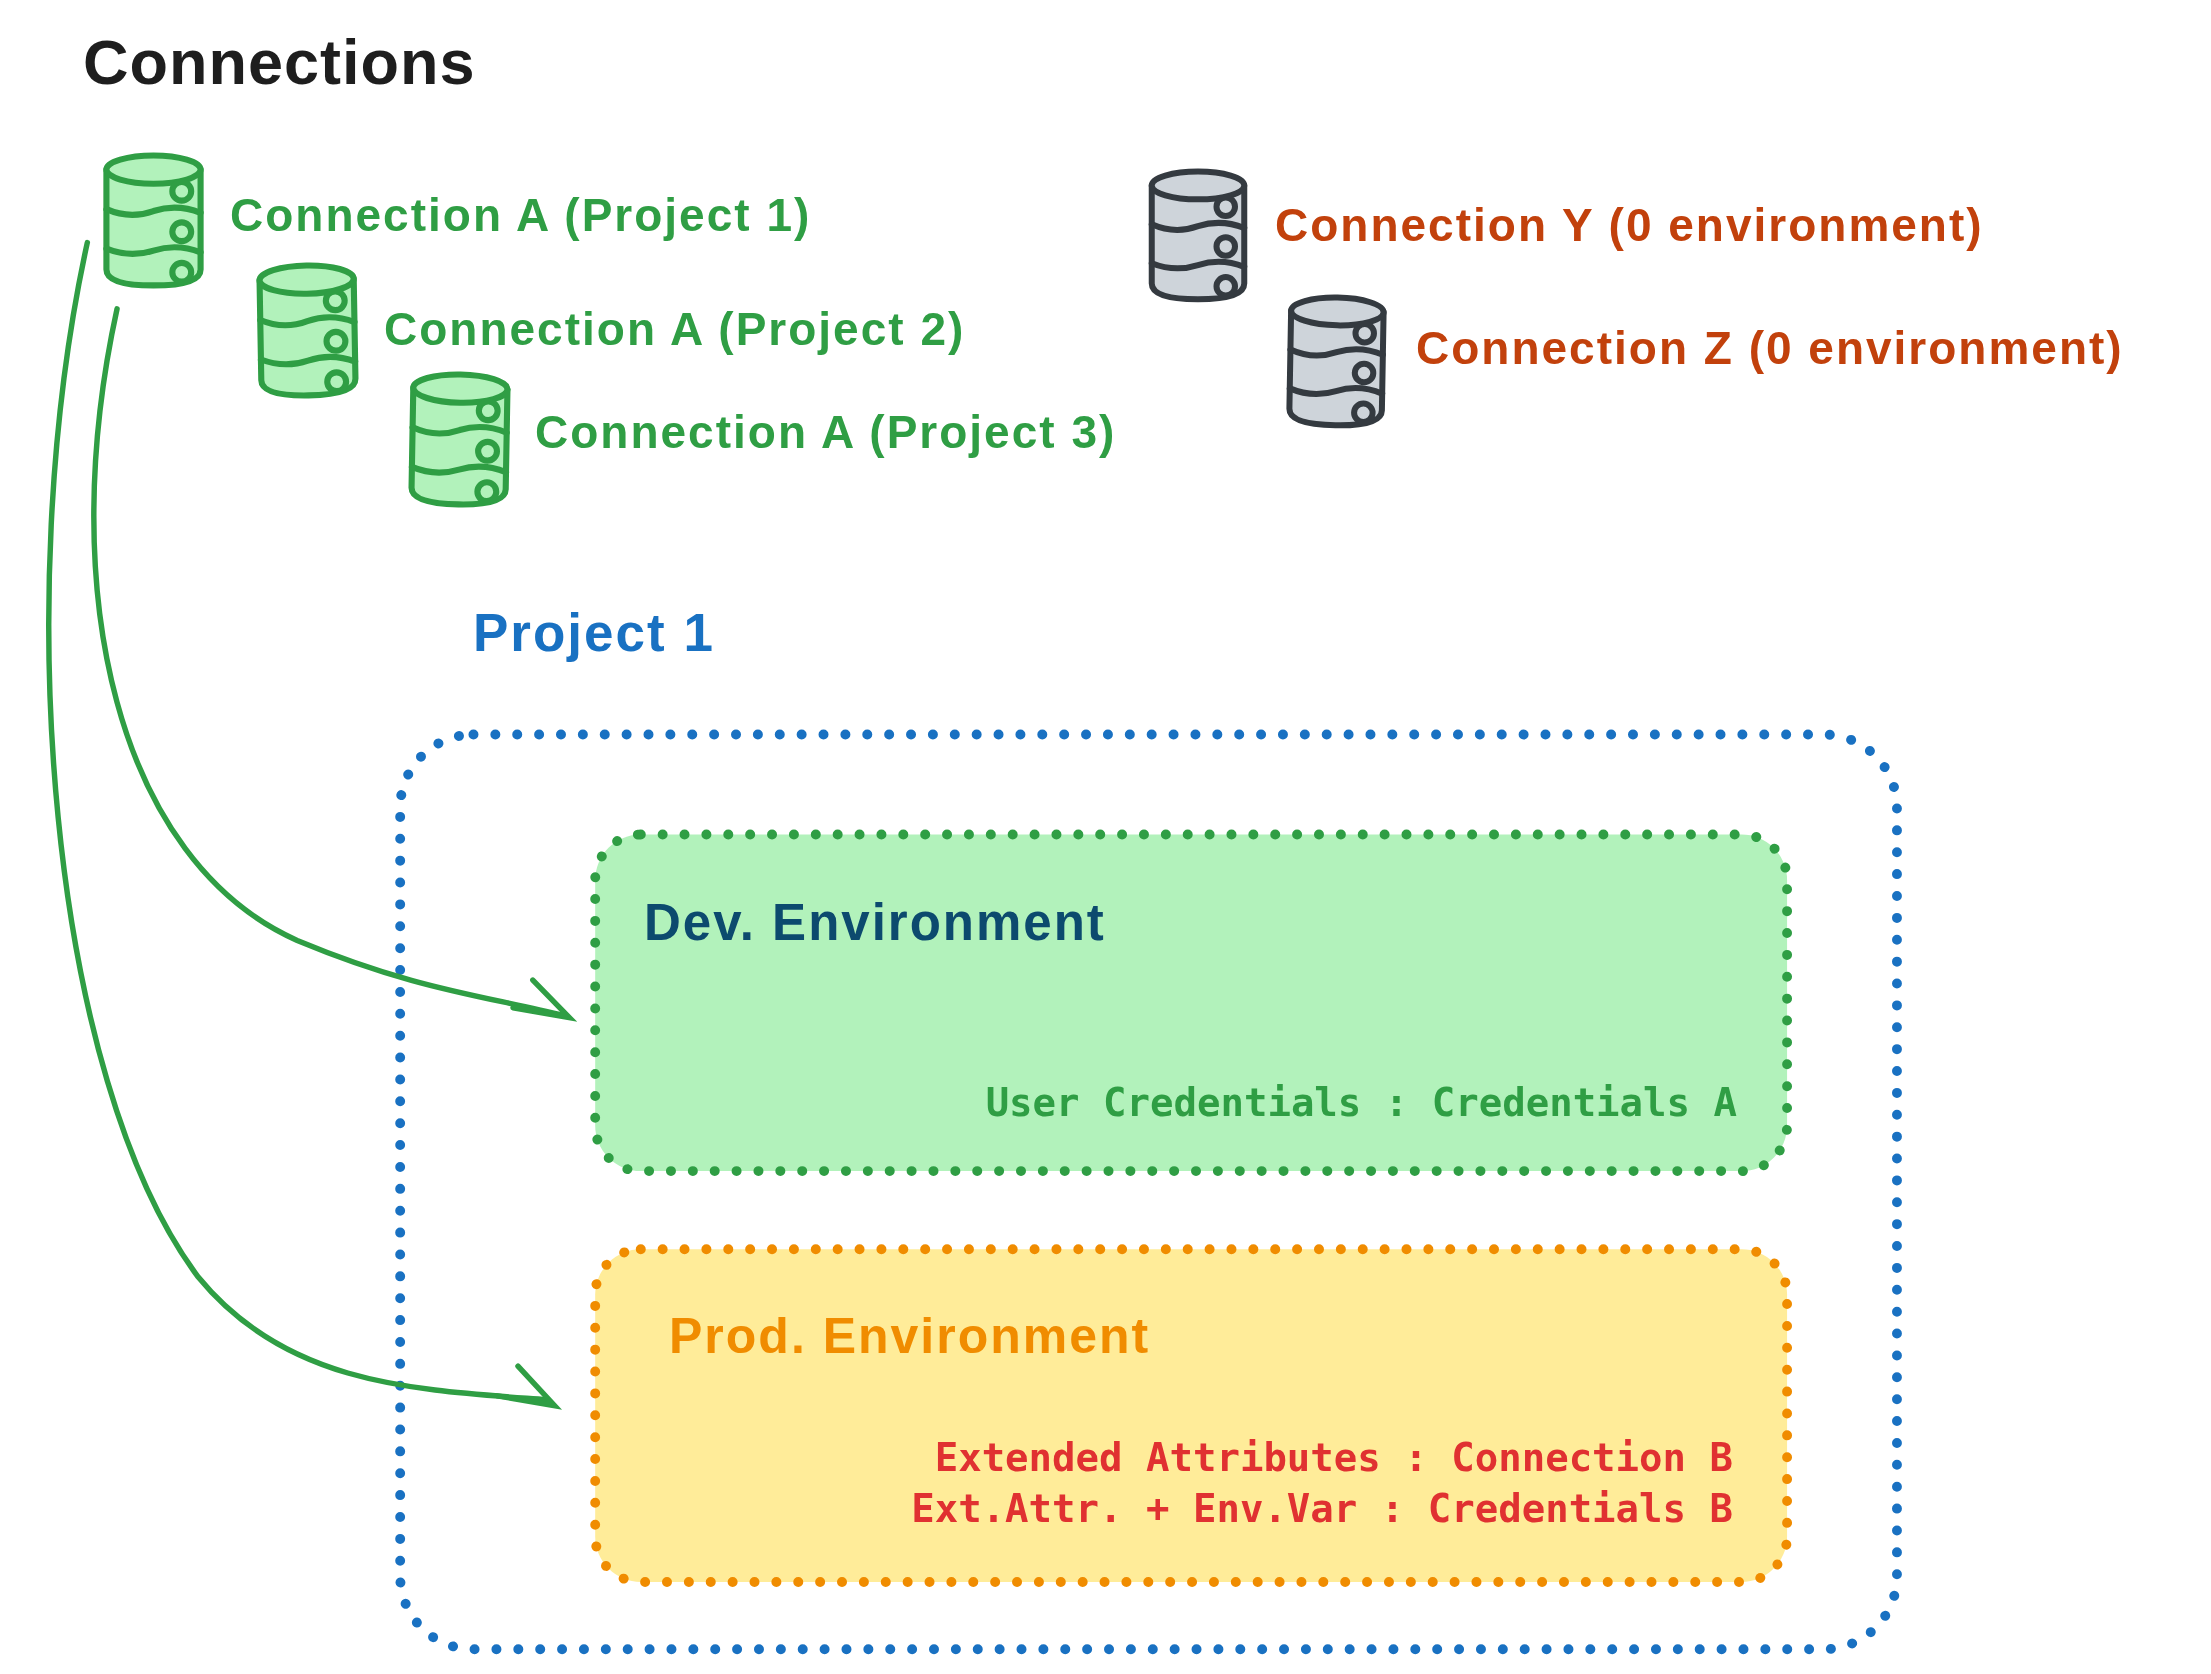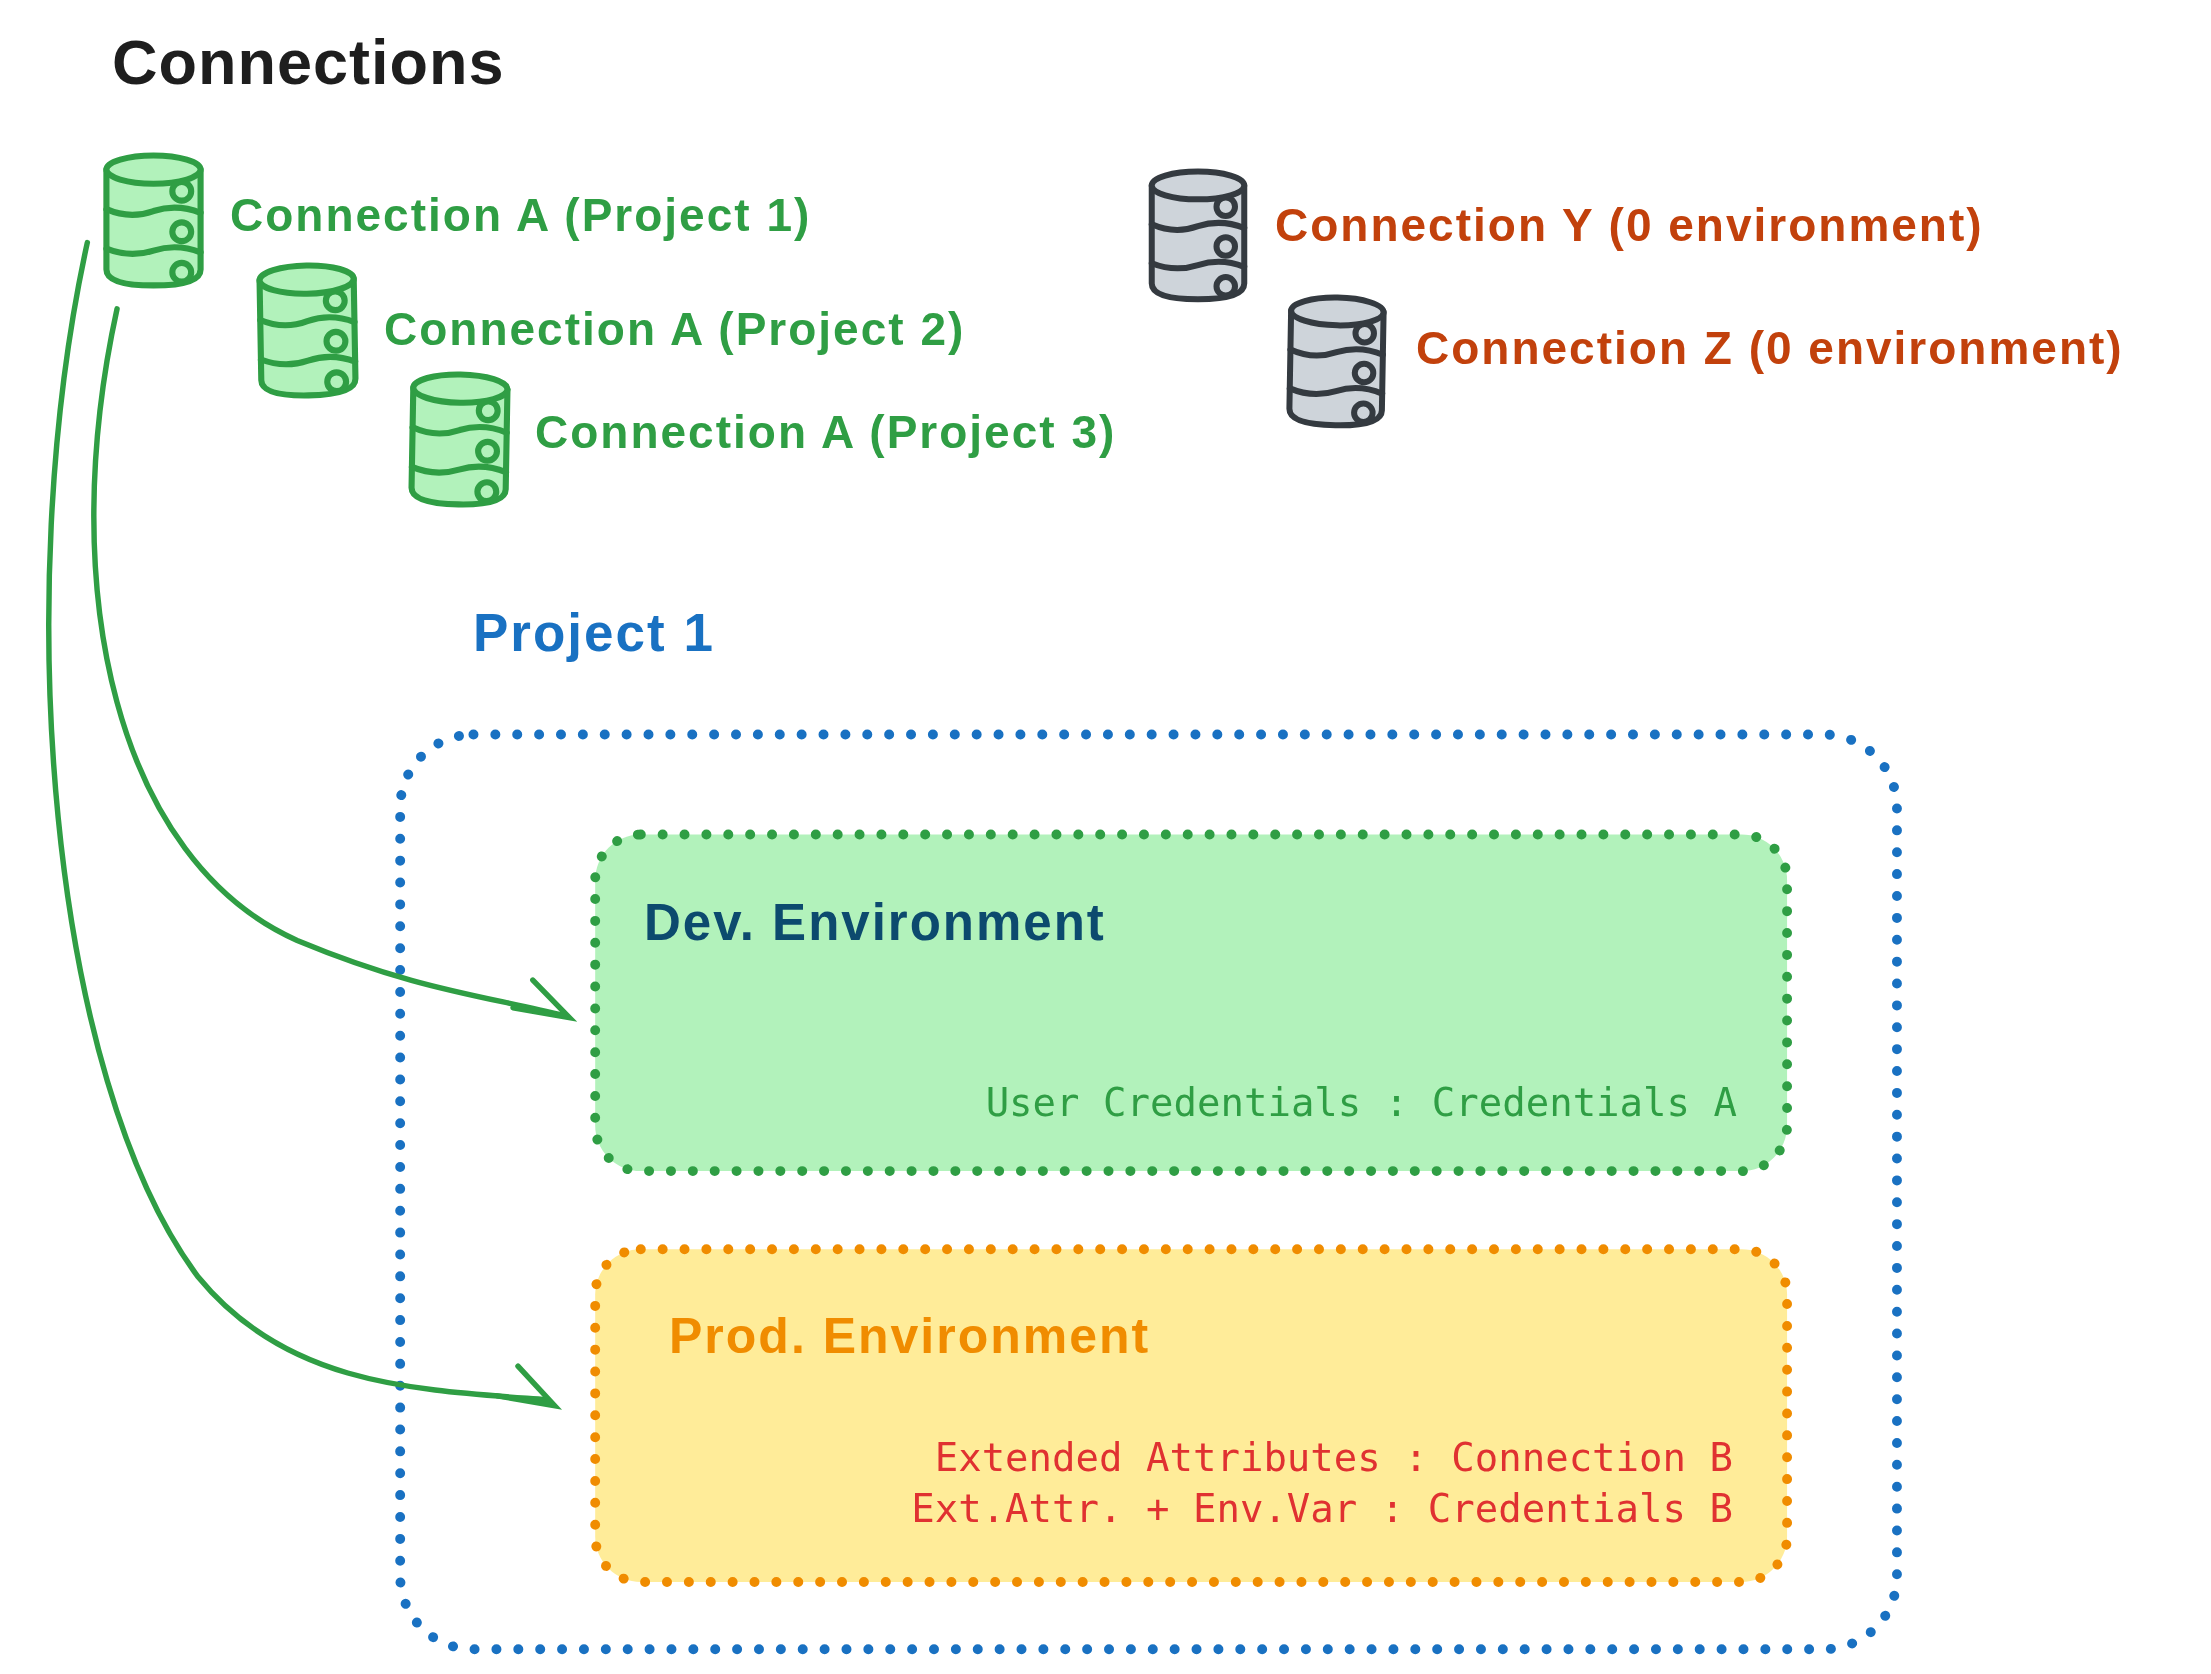--- a/index.html
+++ b/index.html
@@ -6,32 +6,32 @@
   .canvas{
     position:relative;
     width:2212px;height:1674px;
     background:#ffffff;
     overflow:hidden;
     font-family:"Liberation Sans", sans-serif;
   }
   .abs{position:absolute;white-space:nowrap;}
   
   .hand{font-weight:700;letter-spacing:2px;}
-  .title{font-size:63px;color:#1e1e1e;letter-spacing:1px;margin-left:29px;}
+  .title{font-size:63px;color:#1e1e1e;letter-spacing:1px;}
   .conn-label{font-size:46px;line-height:53px;}
   .conn-label.green{color:#2f9e44;}
   .conn-label.ink{color:#c2410c;}
   .project-title{font-size:53px;color:#1971c2;}
   .env-title{font-size:51px;}
   .env-title.dev{color:#0c4a6e;}
   .env-title.prod{color:#f08c00;font-size:50px;margin-left:10px;}
   
   .mono{
     font-family:"DejaVu Sans Mono", monospace;
-    font-weight:400;font-size:39px;line-height:51px;
+    font-weight:700;font-size:39px;line-height:51px;
     text-align:right;
   }
   .mono.green{color:#2f9e44;}
   .mono.red{color:#e03131;}
   .scene{position:absolute;left:0;top:0;}
   .db{position:absolute;}
   .db-green{color:#2f9e44;--db-fill:#b2f2bb;}
   .db-gray{color:#343a40;--db-fill:#ced4da;}
 </style>
 </head>

